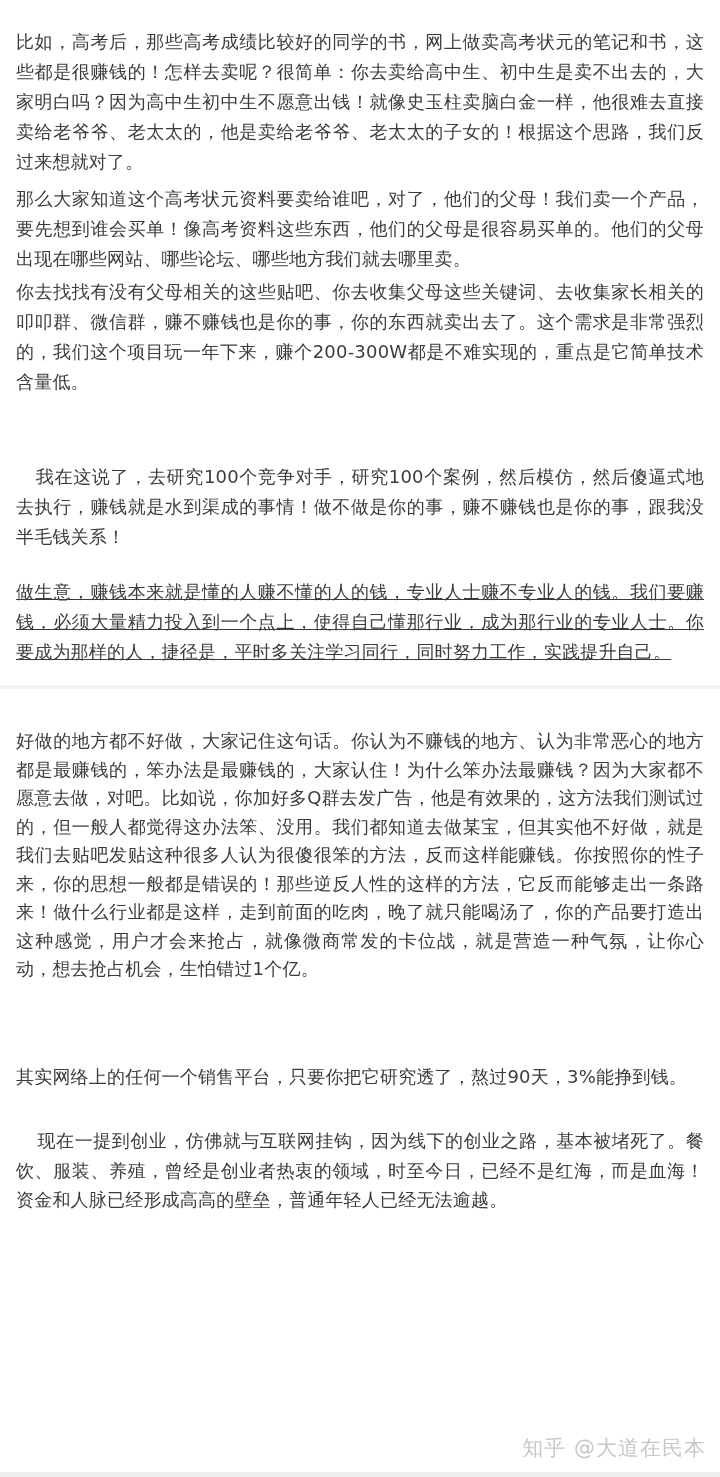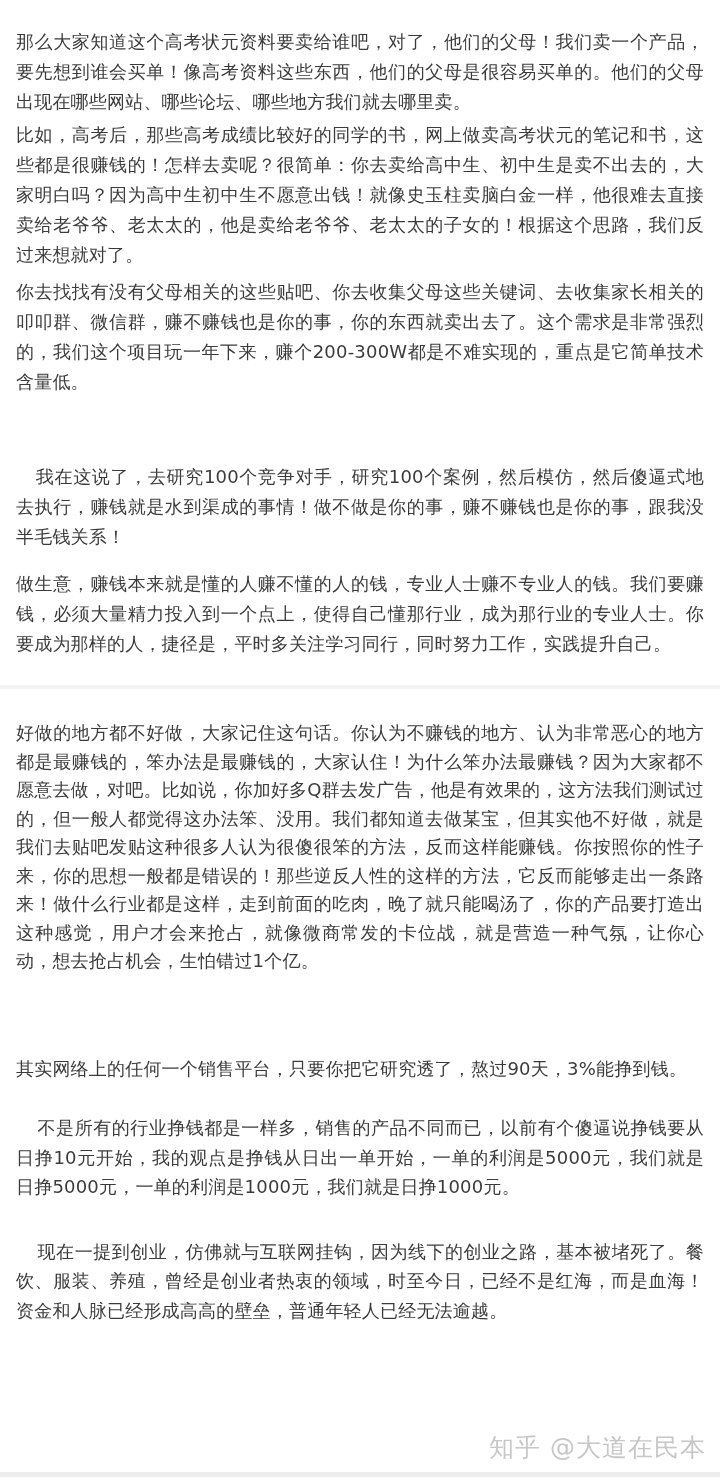--- a/index.html
+++ b/index.html
@@ -38,21 +38,21 @@
     color: #3b3b3b;
     text-align: justify;
     letter-spacing: 0.2px;
     word-break: break-all;
   }
   
   .p0 { margin-bottom: 7px; }
   .p1 { margin-bottom: 3px; }
   .p2 { margin-bottom: 0; }
   .p3 { margin-top: 65px; text-indent: 1.1em; }
-  .p4 { margin-top: 17px; }
+  .p4 { margin-top: 25px; text-decoration: underline; }
   
   .p5 { line-height: 28.5px; }
   .p6 { margin-top: 85px; line-height: 29.5px; }
   .p7 { margin-top: 78px; line-height: 29.5px; }
   .p8 { margin-top: 30px; line-height: 29.5px; text-indent: 1.2em; }
   .p9 { margin-top: 35px; line-height: 29.5px; text-indent: 1.2em; }
   .seam {
     position: absolute;
     top: 685px;
     left: 0;
@@ -65,47 +65,46 @@
     bottom: 0;
     left: 0;
     width: 720px;
     height: 5px;
     background: #ededed;
   }
   .watermark {
     position: absolute;
     top: 1436px;
     right: 14px;
-    font-size: 25px;
+    font-size: 21px;
     line-height: 24px;
     color: #c7c7c7;
     letter-spacing: 1px;
     white-space: nowrap;
     pointer-events: none;
   }
 </style>
 </head>
 <body>
 
 <div class="page">
 
   <section class="sec sec1">
+    <p class="para p0">比如，高考后，那些高考成绩比较好的同学的书，网上做卖高考状元的笔记和书，这些都是很赚钱的！怎样去卖呢？很简单：你去卖给高中生、初中生是卖不出去的，大家明白吗？因为高中生初中生不愿意出钱！就像史玉柱卖脑白金一样，他很难去直接卖给老爷爷、老太太的，他是卖给老爷爷、老太太的子女的！根据这个思路，我们反过来想就对了。</p>
     <p class="para p1">那么大家知道这个高考状元资料要卖给谁吧，对了，他们的父母！我们卖一个产品，要先想到谁会买单！像高考资料这些东西，他们的父母是很容易买单的。他们的父母出现在哪些网站、哪些论坛、哪些地方我们就去哪里卖。</p>
-    <p class="para p0">比如，高考后，那些高考成绩比较好的同学的书，网上做卖高考状元的笔记和书，这些都是很赚钱的！怎样去卖呢？很简单：你去卖给高中生、初中生是卖不出去的，大家明白吗？因为高中生初中生不愿意出钱！就像史玉柱卖脑白金一样，他很难去直接卖给老爷爷、老太太的，他是卖给老爷爷、老太太的子女的！根据这个思路，我们反过来想就对了。</p>
     <p class="para p2">你去找找有没有父母相关的这些贴吧、你去收集父母这些关键词、去收集家长相关的叩叩群、微信群，赚不赚钱也是你的事，你的东西就卖出去了。这个需求是非常强烈的，我们这个项目玩一年下来，赚个200-300W都是不难实现的，重点是它简单技术含量低。</p>
     <p class="para p3">我在这说了，去研究100个竞争对手，研究100个案例，然后模仿，然后傻逼式地去执行，赚钱就是水到渠成的事情！做不做是你的事，赚不赚钱也是你的事，跟我没半毛钱关系！</p>
     <p class="para p4">做生意，赚钱本来就是懂的人赚不懂的人的钱，专业人士赚不专业人的钱。我们要赚钱，必须大量精力投入到一个点上，使得自己懂那行业，成为那行业的专业人士。你要成为那样的人，捷径是，平时多关注学习同行，同时努力工作，实践提升自己。</p>
   </section>
 
   <div class="seam"></div>
 
   <section class="sec sec2">
     <p class="para p5">好做的地方都不好做，大家记住这句话。你认为不赚钱的地方、认为非常恶心的地方都是最赚钱的，笨办法是最赚钱的，大家认住！为什么笨办法最赚钱？因为大家都不愿意去做，对吧。比如说，你加好多Q群去发广告，他是有效果的，这方法我们测试过的，但一般人都觉得这办法笨、没用。我们都知道去做某宝，但其实他不好做，就是我们去贴吧发贴这种很多人认为很傻很笨的方法，反而这样能赚钱。你按照你的性子来，你的思想一般都是错误的！那些逆反人性的这样的方法，它反而能够走出一条路来！做什么行业都是这样，走到前面的吃肉，晚了就只能喝汤了，你的产品要打造出这种感觉，用户才会来抢占，就像微商常发的卡位战，就是营造一种气氛，让你心动，想去抢占机会，生怕错过1个亿。</p>
     <p class="para p7">其实网络上的任何一个销售平台，只要你把它研究透了，熬过90天，3%能挣到钱。</p>
-    <p class="para p8">不是所有的行业挣钱都是一样多，销售的产品不同而已，以前有个傻逼说挣钱要从日挣10元开始，我的观点是挣钱从日出一单开始，一单的利润是5000元，我们就是日挣5000元，一单的利润是1000元，我们就是日挣1000元。</p>
     <p class="para p9">现在一提到创业，仿佛就与互联网挂钩，因为线下的创业之路，基本被堵死了。餐饮、服装、养殖，曾经是创业者热衷的领域，时至今日，已经不是红海，而是血海！资金和人脉已经形成高高的壁垒，普通年轻人已经无法逾越。</p>
   </section>
 
   <div class="watermark">知乎 @大道在民本</div>
 
   <div class="bottom-strip"></div>
 
 </div>
 
 </body></html>

